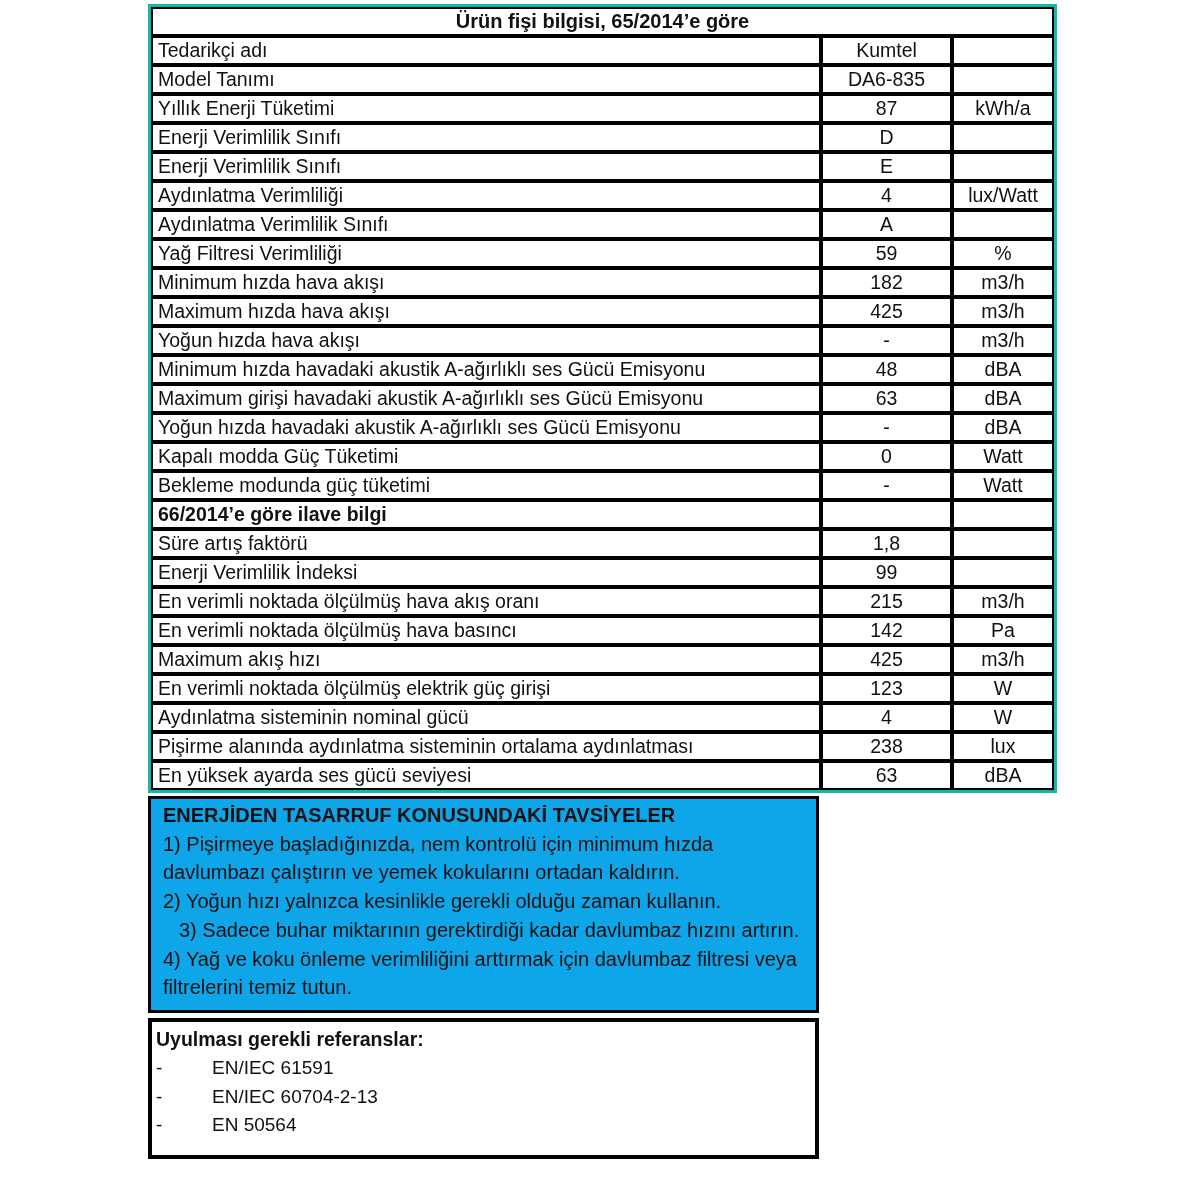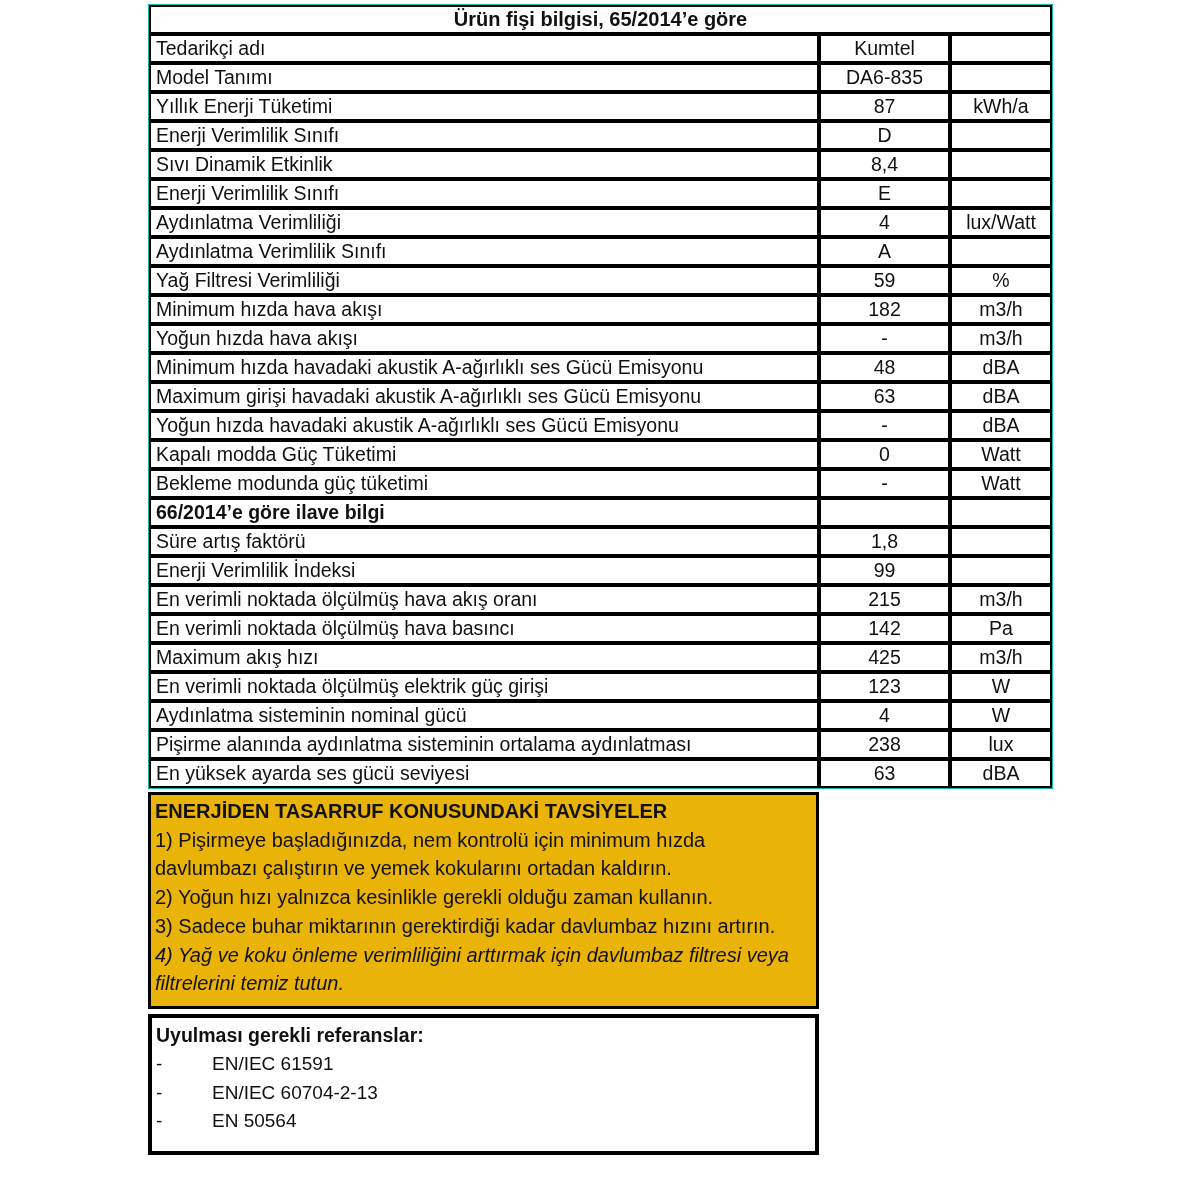--- a/index.html
+++ b/index.html
@@ -18,21 +18,21 @@
     left: 148px;
     top: 4px;
     width: 903px;
   }
   
   table.fiche-table {
     border-collapse: separate;
     border-spacing: 0;
     width: 903px;
     table-layout: fixed;
-    border: 1px solid #14b8a6;
+    border: 3px solid #14b8a6;
   }
   table.fiche-table th,
   table.fiche-table td {
     border: 2px solid #000;
     overflow: hidden;
     white-space: nowrap;
     background: #ffffff;
   }
   th.table-title {
     height: 23px;
@@ -51,22 +51,22 @@
   td.value { text-align: center; padding: 0; }
   td.unit  { text-align: center; padding: 0; }
   tr.section td { font-weight: bold; }
   
   .advice-box {
     box-sizing: border-box;
     width: 671px;
     min-height: 206px;
     margin-top: 3px;
     border: 3px solid #000;
-    background: #eab308;
-    padding: 2px 6px 8px 4px;
+    background: #0ea5e9;
+    padding: 2px 6px 8px 12px;
   }
   .advice-title {
     font-size: 20px;
     font-weight: bold;
     line-height: 29px;
   }
   .advice-item {
     font-size: 20px;
     line-height: 28px;
     margin-bottom: 1px;
@@ -127,25 +127,20 @@
           <td class="label">Yıllık Enerji Tüketimi</td>
           <td class="value">87</td>
           <td class="unit">kWh/a</td>
         </tr>
         <tr>
           <td class="label">Enerji Verimlilik Sınıfı</td>
           <td class="value">D</td>
           <td class="unit"></td>
         </tr>
         <tr>
-          <td class="label">Sıvı Dinamik Etkinlik</td>
-          <td class="value">8,4</td>
-          <td class="unit"></td>
-        </tr>
-        <tr>
           <td class="label">Enerji Verimlilik Sınıfı</td>
           <td class="value">E</td>
           <td class="unit"></td>
         </tr>
         <tr>
           <td class="label">Aydınlatma Verimliliği</td>
           <td class="value">4</td>
           <td class="unit">lux/Watt</td>
         </tr>
         <tr>
@@ -154,20 +149,25 @@
           <td class="unit"></td>
         </tr>
         <tr>
           <td class="label">Yağ Filtresi Verimliliği</td>
           <td class="value">59</td>
           <td class="unit">%</td>
         </tr>
         <tr>
           <td class="label">Minimum hızda hava akışı</td>
           <td class="value">182</td>
+          <td class="unit">m3/h</td>
+        </tr>
+        <tr>
+          <td class="label">Maximum hızda hava akışı</td>
+          <td class="value">425</td>
           <td class="unit">m3/h</td>
         </tr>
         <tr>
           <td class="label">Yoğun hızda hava akışı</td>
           <td class="value">-</td>
           <td class="unit">m3/h</td>
         </tr>
         <tr>
           <td class="label">Minimum hızda havadaki akustik A-ağırlıklı ses Gücü Emisyonu</td>
           <td class="value">48</td>
@@ -244,22 +244,22 @@
           <td class="unit">dBA</td>
         </tr>
       </tbody>
   </table>
 
   <div class="advice-box">
     <div class="advice-title">ENERJİDEN TASARRUF KONUSUNDAKİ TAVSİYELER</div>
     <div id="advice-items">
         <div class="advice-item" style="white-space: normal;">1) Pişirmeye başladığınızda, nem kontrolü için minimum hızda davlumbazı çalıştırın ve yemek kokularını ortadan kaldırın.</div>
         <div class="advice-item" style="white-space: normal;">2) Yoğun hızı yalnızca kesinlikle gerekli olduğu zaman kullanın.</div>
-        <div class="advice-item" style="white-space: normal;">3) Sadece buhar miktarının gerektirdiği kadar davlumbaz hızını artırın.</div>
-        <div class="advice-item" style="white-space: normal; font-style: italic;">4) Yağ ve koku önleme verimliliğini arttırmak için davlumbaz filtresi veya filtrelerini temiz tutun.</div>
+        <div class="advice-item" style="white-space: normal; margin-left: 16px;">3) Sadece buhar miktarının gerektirdiği kadar davlumbaz hızını artırın.</div>
+        <div class="advice-item" style="white-space: normal;">4) Yağ ve koku önleme verimliliğini arttırmak için davlumbaz filtresi veya filtrelerini temiz tutun.</div>
       </div>
   </div>
 
   <div class="refs-box">
     <div class="refs-title">Uyulması gerekli referanslar:</div>
     <div id="refs-items">
         <div class="ref-item">
           <span class="ref-dash">-</span>
           <span>EN/IEC 61591</span>
         </div>

